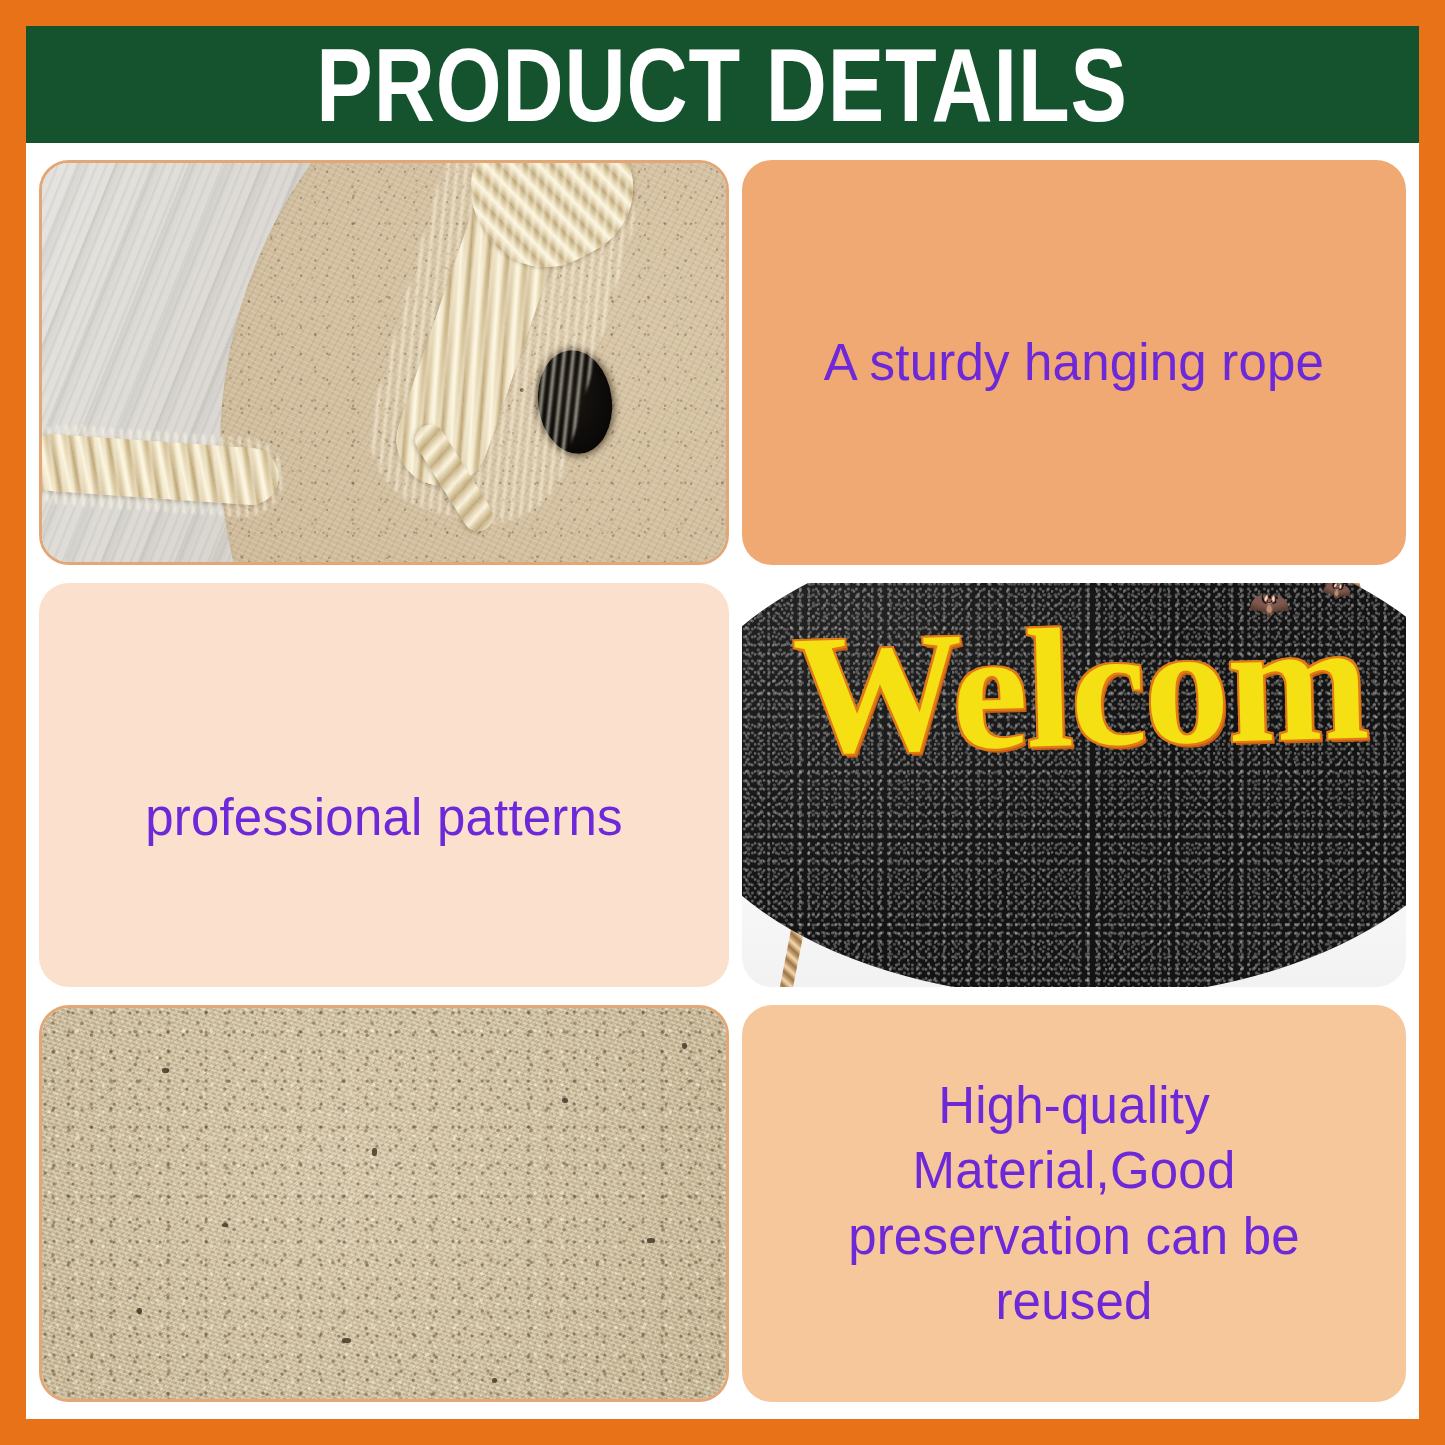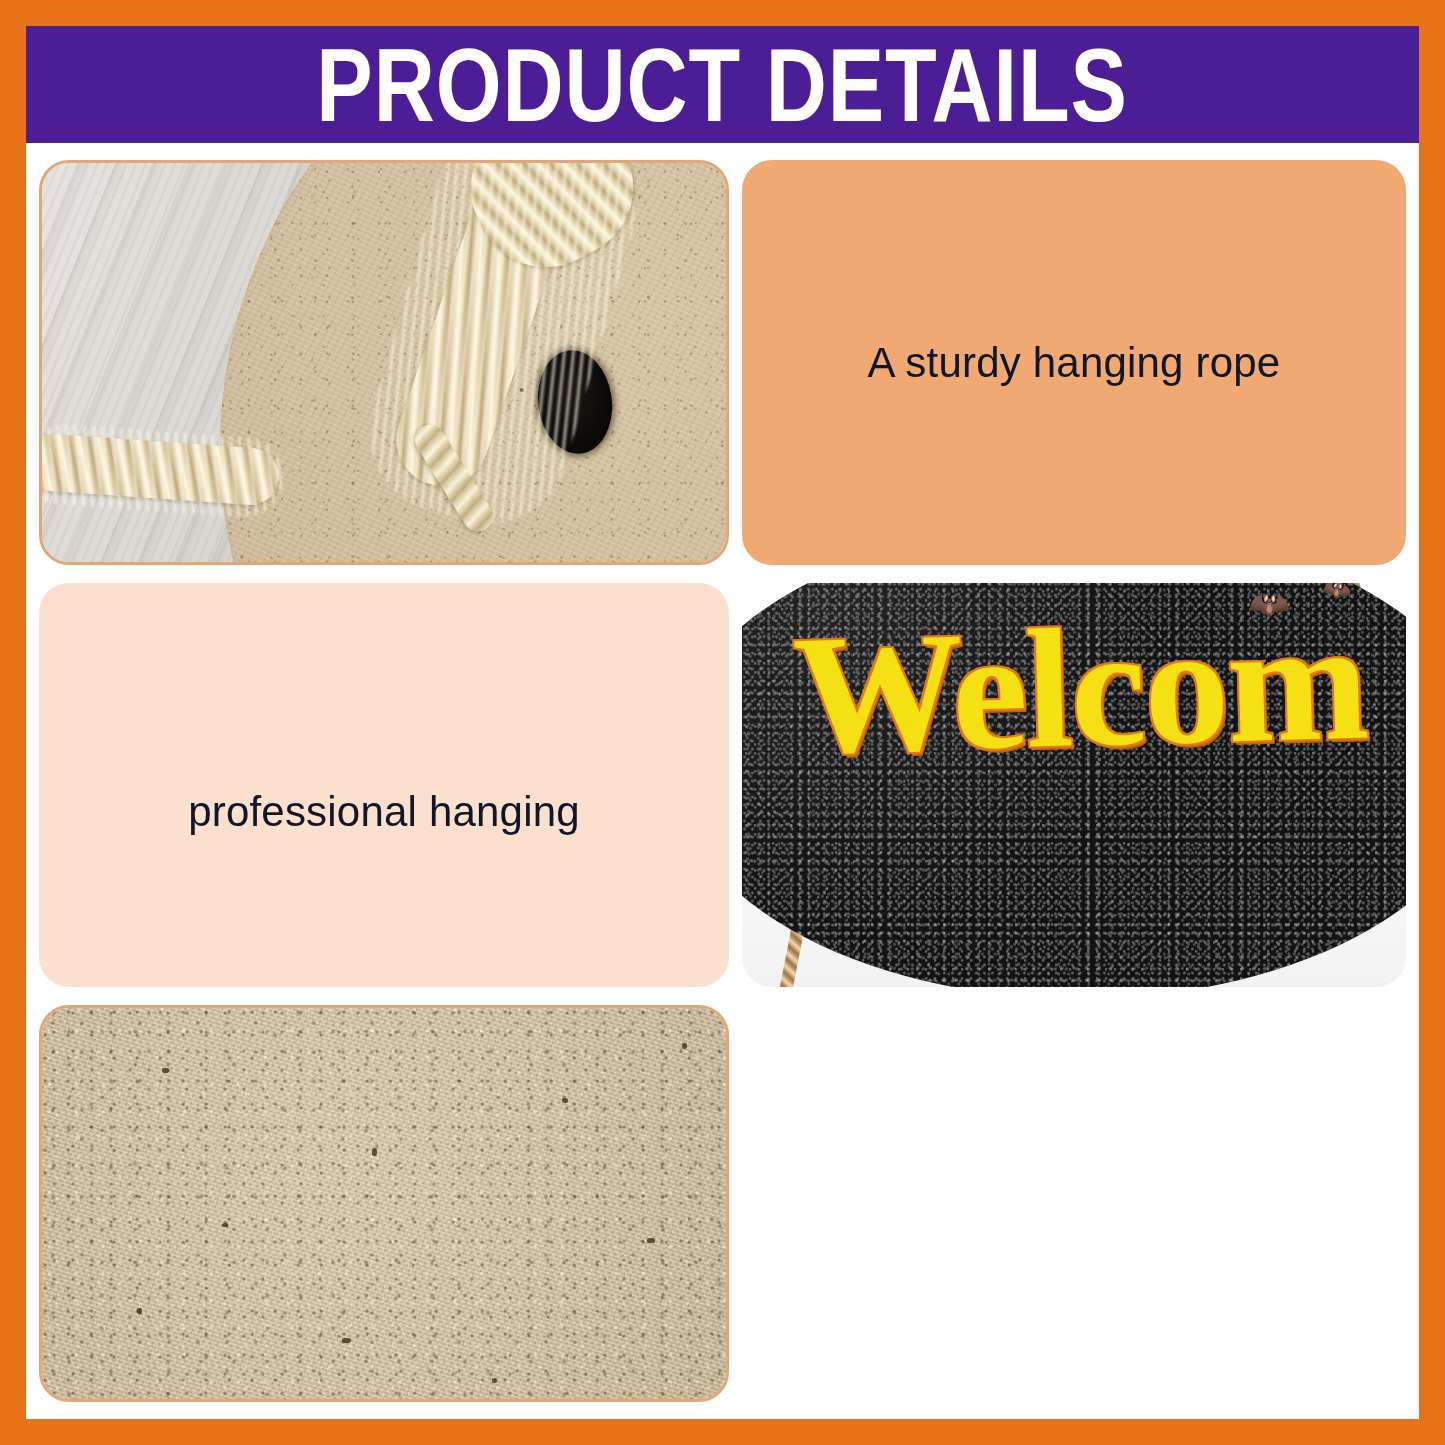--- a/index.html
+++ b/index.html
@@ -20,21 +20,21 @@
     overflow: hidden;
   }
 
   
   .header-bar {
     position: absolute;
     left: 26px;
     top: 26px;
     width: 1393px;
     height: 117px;
-    background: #4c1d95;
+    background: #14532d;
     display: flex;
     align-items: center;
     justify-content: center;
     overflow: hidden;
   }
   .header-title {
     color: #ffffff;
     font-family: "Liberation Sans Narrow", "Liberation Sans", sans-serif;
     font-weight: bold;
     font-size: 92px;
@@ -67,23 +67,23 @@
     border: 3px solid #e3a777;
   }
   .tile-text {
     display: flex;
     align-items: center;
     justify-content: center;
     padding: 0 34px;
   }
   .tile-text p {
     margin: 0;
-    color: #0f172a;
+    color: #6d28d9;
     font-family: "Liberation Sans Narrow", "Liberation Sans", sans-serif;
-    font-size: 42px;
+    font-size: 51px;
     line-height: 1.28;
     text-align: center;
     font-weight: normal;
     letter-spacing: 0.2px;
   }
 
   
   #tile-rope-photo  { left: 13px;  top: 17px;  width: 690px; height: 405px; }
   #tile-rope-text   { left: 716px; top: 17px;  width: 664px; height: 405px;
                       background: #f0a973; }
@@ -393,21 +393,21 @@
 
     <div class="tile tile-text" id="tile-rope-text">
       <p>
         <span>A sturdy hanging rope</span><br>
       </p>
     </div>
 
     <div class="tile tile-text" id="tile-print-text">
       <p>
         <br>
-        <span>professional hanging</span>
+        <span>professional patterns</span>
       </p>
     </div>
 
     <div class="tile" id="tile-print-photo">
       <div class="photo2">
         <div class="hang-rope rope-tl"></div>
         <div class="hang-rope rope-tr"></div>
         <div class="hang-rope rope-bl"></div>
 
         <div class="plaque-wrap">
@@ -432,15 +432,21 @@
         <span class="fleck" style="left:520px;top:90px;width:6px;height:5px;"></span>
         <span class="fleck" style="left:605px;top:230px;width:8px;height:5px;"></span>
         <span class="fleck" style="left:95px;top:300px;width:5px;height:6px;"></span>
         <span class="fleck" style="left:300px;top:330px;width:9px;height:5px;"></span>
         <span class="fleck" style="left:450px;top:370px;width:5px;height:5px;"></span>
         <span class="fleck" style="left:180px;top:215px;width:6px;height:4px;"></span>
         <span class="fleck" style="left:640px;top:35px;width:5px;height:6px;"></span>
       </div>
     </div>
 
+    <div class="tile tile-text" id="tile-material-text">
+      <p>
+        <span>High-quality Material,Good</span><br>
+        <span>preservation can be reused</span>
+      </p>
+    </div>
 
   </div>
 </div>
 
 </body></html>

